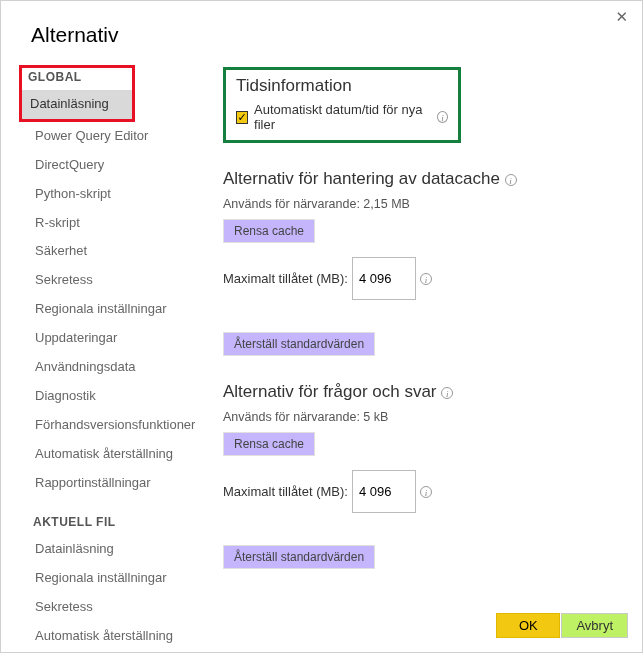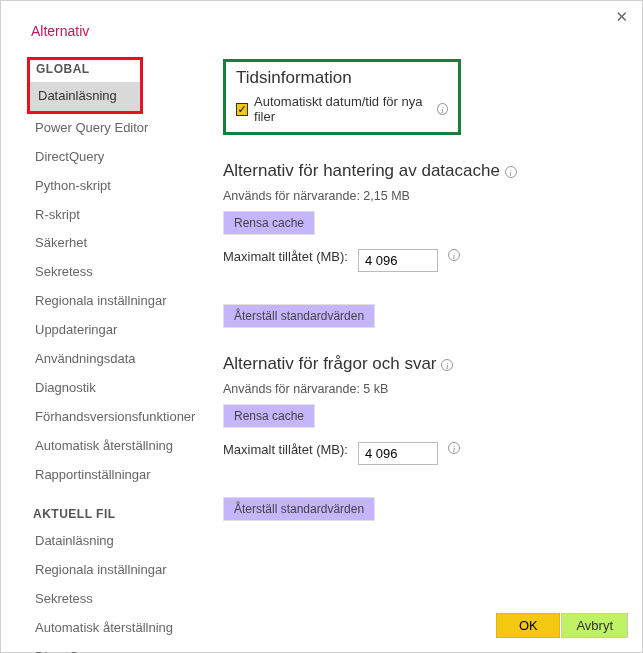--- a/index.html
+++ b/index.html
@@ -21,23 +21,23 @@
   .close-x {
     position: absolute;
     top: 6px; right: 10px;
     font-size: 15px;
     color: #666;
     cursor: pointer;
     line-height: 1;
     padding: 2px 4px;
   }
   .title {
-    font-size: 14px;
+    font-size: 21px;
     font-weight: 300;
-    color: #be185d;
+    color: #000000;
     margin: 22px 8px 18px 30px;
   }
   .body {
     display: flex;
     align-items: flex-start;
     padding-left: 18px;
   }
   .sidebar {
     width: 180px;
     flex: 0 0 180px;
@@ -56,21 +56,20 @@
     cursor: pointer;
     line-height: 1.3;
   }
   .side-item.selected {
     background: #d9d9d9;
     color: #333;
   }
   .hl-global {
     border: 3px solid #e81123;
     padding: 2px 0 0 0;
-    margin-left: 8px;
     width: 116px;
   }
   .hl-global .side-section-header { margin-left: 6px; margin-top:0; }
   .hl-global .side-item { padding-left: 8px; }
 
   .content {
     flex: 1 1 auto;
     padding: 0 18px 0 24px;
     position: relative;
   }
@@ -122,27 +121,28 @@
     background: #c4b5fd;
     border: 1px solid #e0e0e0;
     padding: 4px 10px;
     font-size: 12px;
     color: #444;
     margin-top: 8px;
     cursor: pointer;
   }
   .field-row {
     display: flex;
-    gap: 10px;
+    align-items: center;
+    gap: 4px;
     margin-top: 14px;
   }
   .field-label { font-size: 13px; color: #333; }
   .text-input {
-    width: 80px;
-    padding: 3px 6px;
+    width: 64px;
+    padding: 13px 6px;
     font-size: 13px;
     border: 1px solid #bbb;
   }
   .footer-btns {
     position: absolute;
     right: 14px;
     bottom: 14px;
     display: flex;
     gap: 1px;
   }

